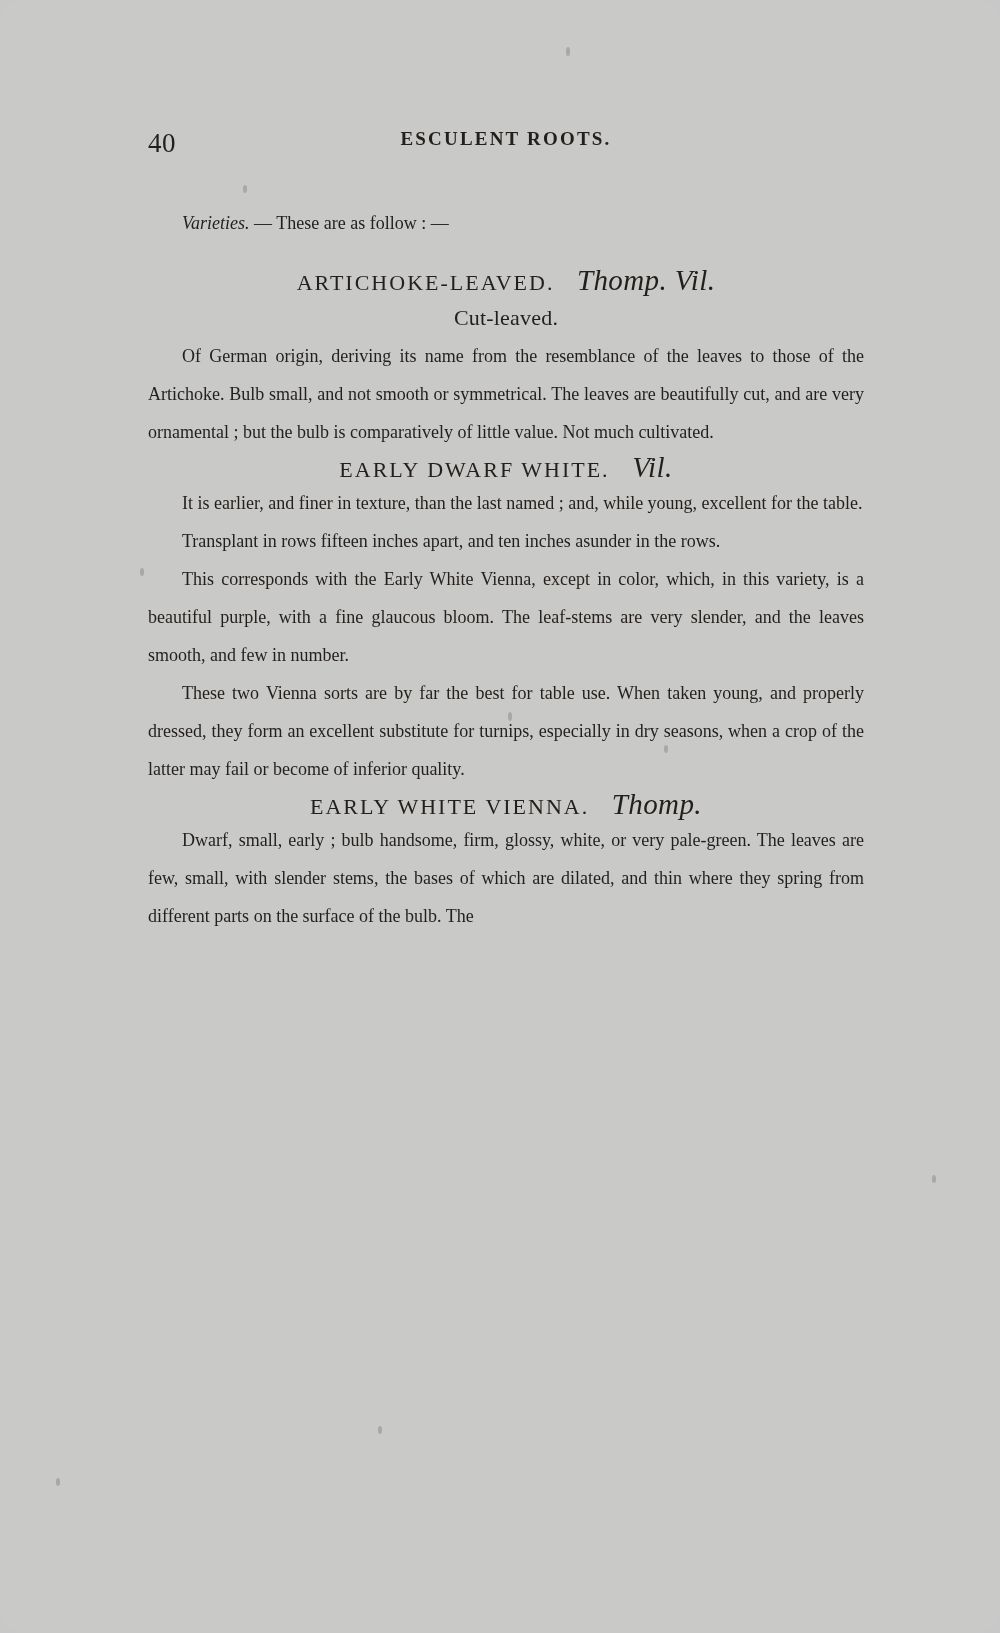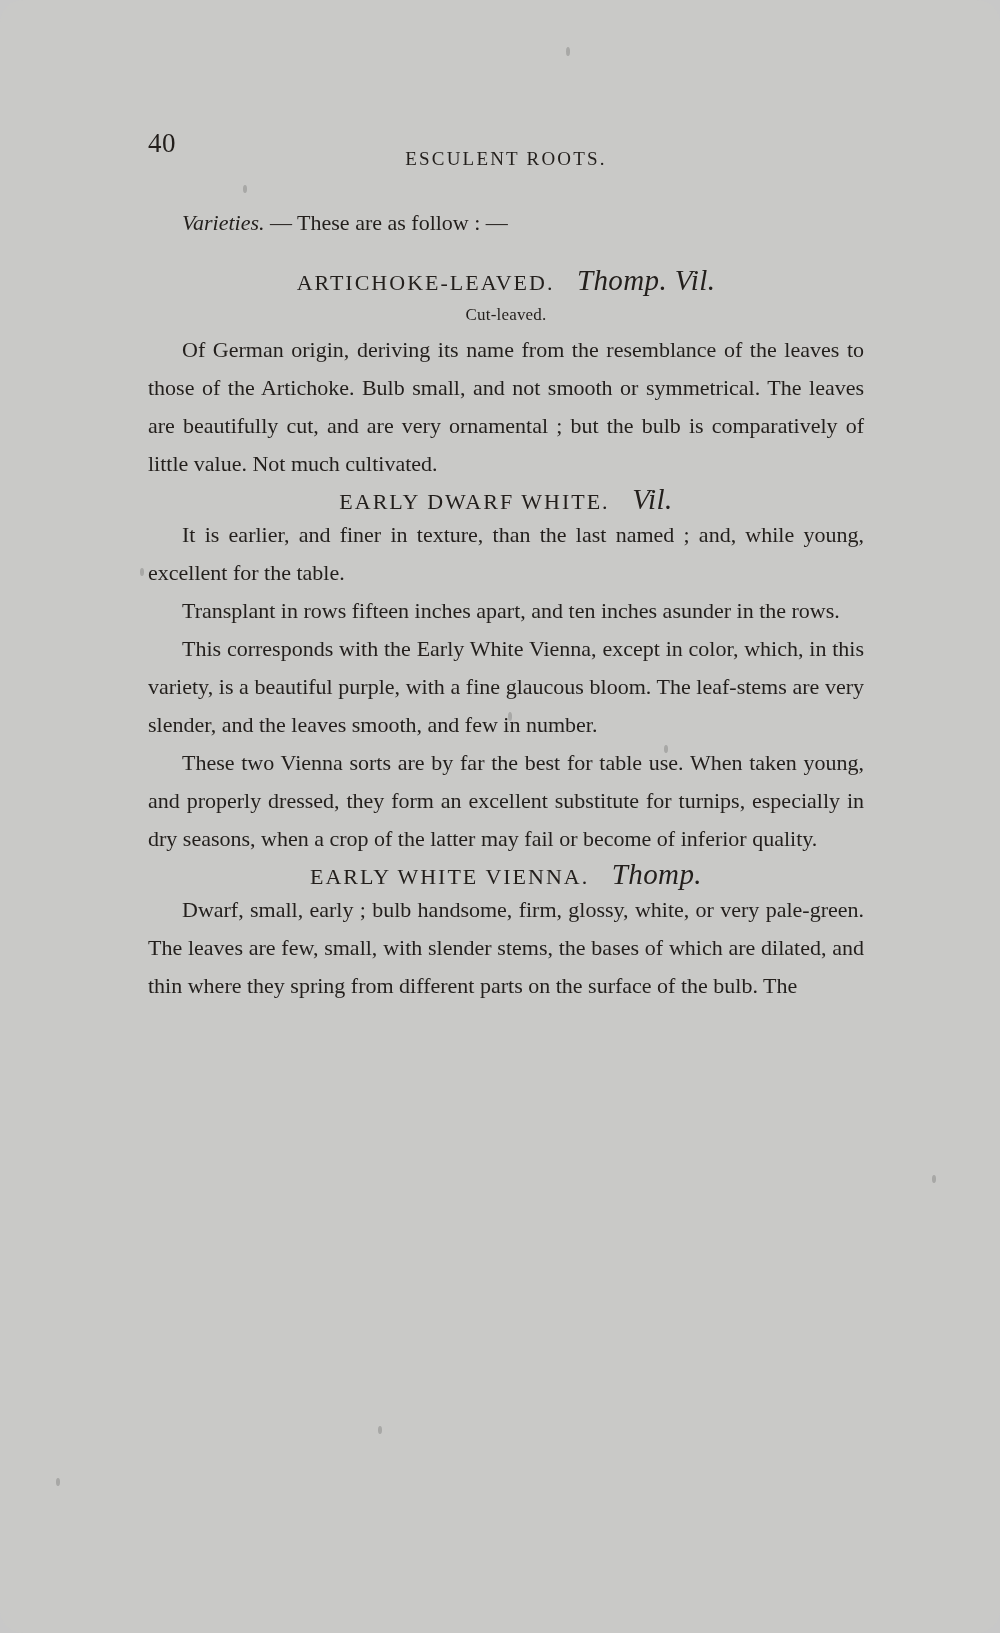--- a/index.html
+++ b/index.html
@@ -38,31 +38,32 @@
   .folio {
     position: absolute;
     left: 0;
     top: 0;
     font-size: 27px;
     letter-spacing: 0.5px;
   }
   .head-title {
     position: absolute;
     left: 0;
-    top: 20px;
+    top: 0;
     width: 716px;
     text-align: center;
     font-size: 19px;
     letter-spacing: 2.2px;
     font-variant: small-caps;
     text-transform: uppercase;
+    font-weight: bold;
   }
   p {
     margin: 0;
-    font-size: 22px;
+    font-size: 18px;
     line-height: 38px;
     text-align: justify;
     text-justify: inter-word;
     hyphens: none;
   }
   p.indent {
     text-indent: 34px;
   }
   .varieties-line {
     margin-bottom: 22px;
@@ -82,21 +83,21 @@
   }
   h2.entry .auth {
     font-style: italic;
     text-transform: none;
     font-variant: normal;
     letter-spacing: 0.4px;
     font-size: 29px;
   }
   .subhead {
     text-align: center;
-    font-size: 17px;
+    font-size: 22px;
     margin-top: 8px;
     margin-bottom: 6px;
     letter-spacing: 0.2px;
   }
   .sec-gap-before { margin-top: 34px; }
   .sec-gap-after  { margin-bottom: 16px; }
   .blk { margin-bottom: 0; }
   .speck {
     position: absolute;
     background: #8d8d8a;

